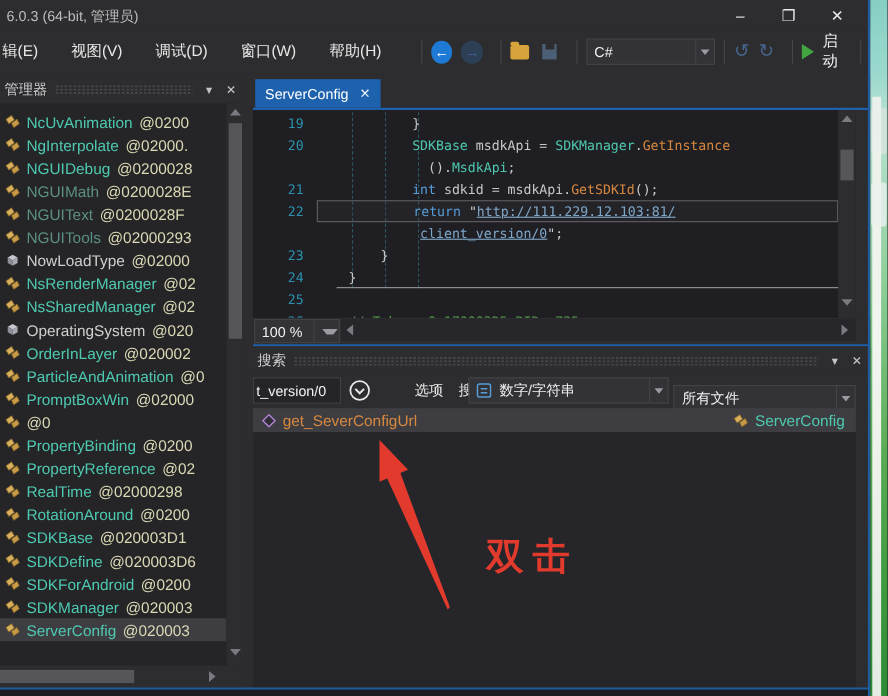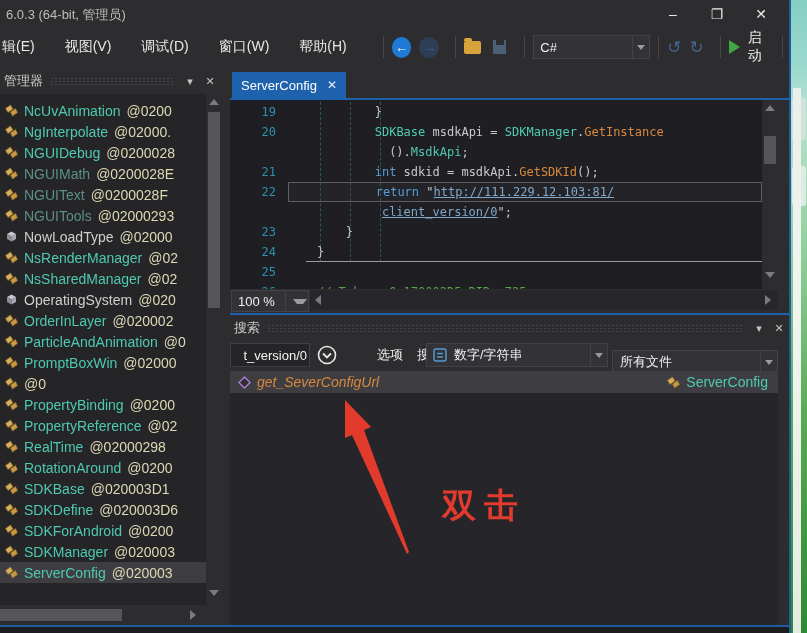--- a/index.html
+++ b/index.html
@@ -96,28 +96,28 @@
   
   #zoomrow{position:absolute;left:0;top:221px;width:561px;height:24px;background:#2d2d30;display:flex;align-items:center;}
   #zoom-combo{width:76px;height:20px;margin-left:1px;}
   #zoom-combo span{padding-left:6px;}
   #editor-hscroll{position:absolute;left:80px;top:222px;width:468px;height:20px;background:#27272b;}
 
   
   #search-panel{position:absolute;left:0;top:247px;width:561px;height:310px;background:#2d2d30;}
   #search-toolbar{position:absolute;left:0;top:25px;width:561px;height:30px;display:flex;align-items:center;color:#ededed;font-size:13px;}
   #search-input{width:80px;height:24px;background:#252528;border:1px solid #3f3f46;color:#f2f2f2;font-size:13px;
-    padding:0 2px;font-family:"Liberation Sans",sans-serif;box-sizing:border-box;text-align:right;}
+    padding:0 2px;font-family:"Liberation Sans",sans-serif;box-sizing:border-box;}
   #opt-circle{margin-left:7px;margin-right:5px;}
   .lbl{white-space:nowrap;margin-left:35px;}
   #combo-type{position:absolute;left:196px;width:182px;height:24px;box-sizing:border-box;}
   #combo-files{position:absolute;left:382px;width:166px;height:24px;box-sizing:border-box;margin-top:14px;}
   .list-icon{margin:0 7px 0 6px;}
   #result-row{position:absolute;left:0;top:56px;width:548px;height:22px;background:#3e3e42;display:flex;align-items:center;font-size:14px;}
-  #result-name{color:#d7883f;margin-left:6px;font-style:italic;}
+  #result-name{color:#d7883f;margin-left:6px;}
   #result-loc{color:#4ec9b0;margin-left:5px;}
   #result-right{margin-left:auto;margin-right:10px;display:flex;align-items:center;}
   #results-area{position:absolute;left:0;top:78px;width:548px;height:232px;background:#26262a;}
 
   
   #arrow-svg{position:absolute;left:0;top:0;width:561px;height:557px;pointer-events:none;}
   #dbl-click{position:absolute;left:212px;top:415px;color:#e23b2e;font-size:34px;font-weight:bold;letter-spacing:8px;white-space:nowrap;}
 
   
   #bottom-line{left:0;top:625px;width:791px;height:2px;background:#1f5c9e;}

